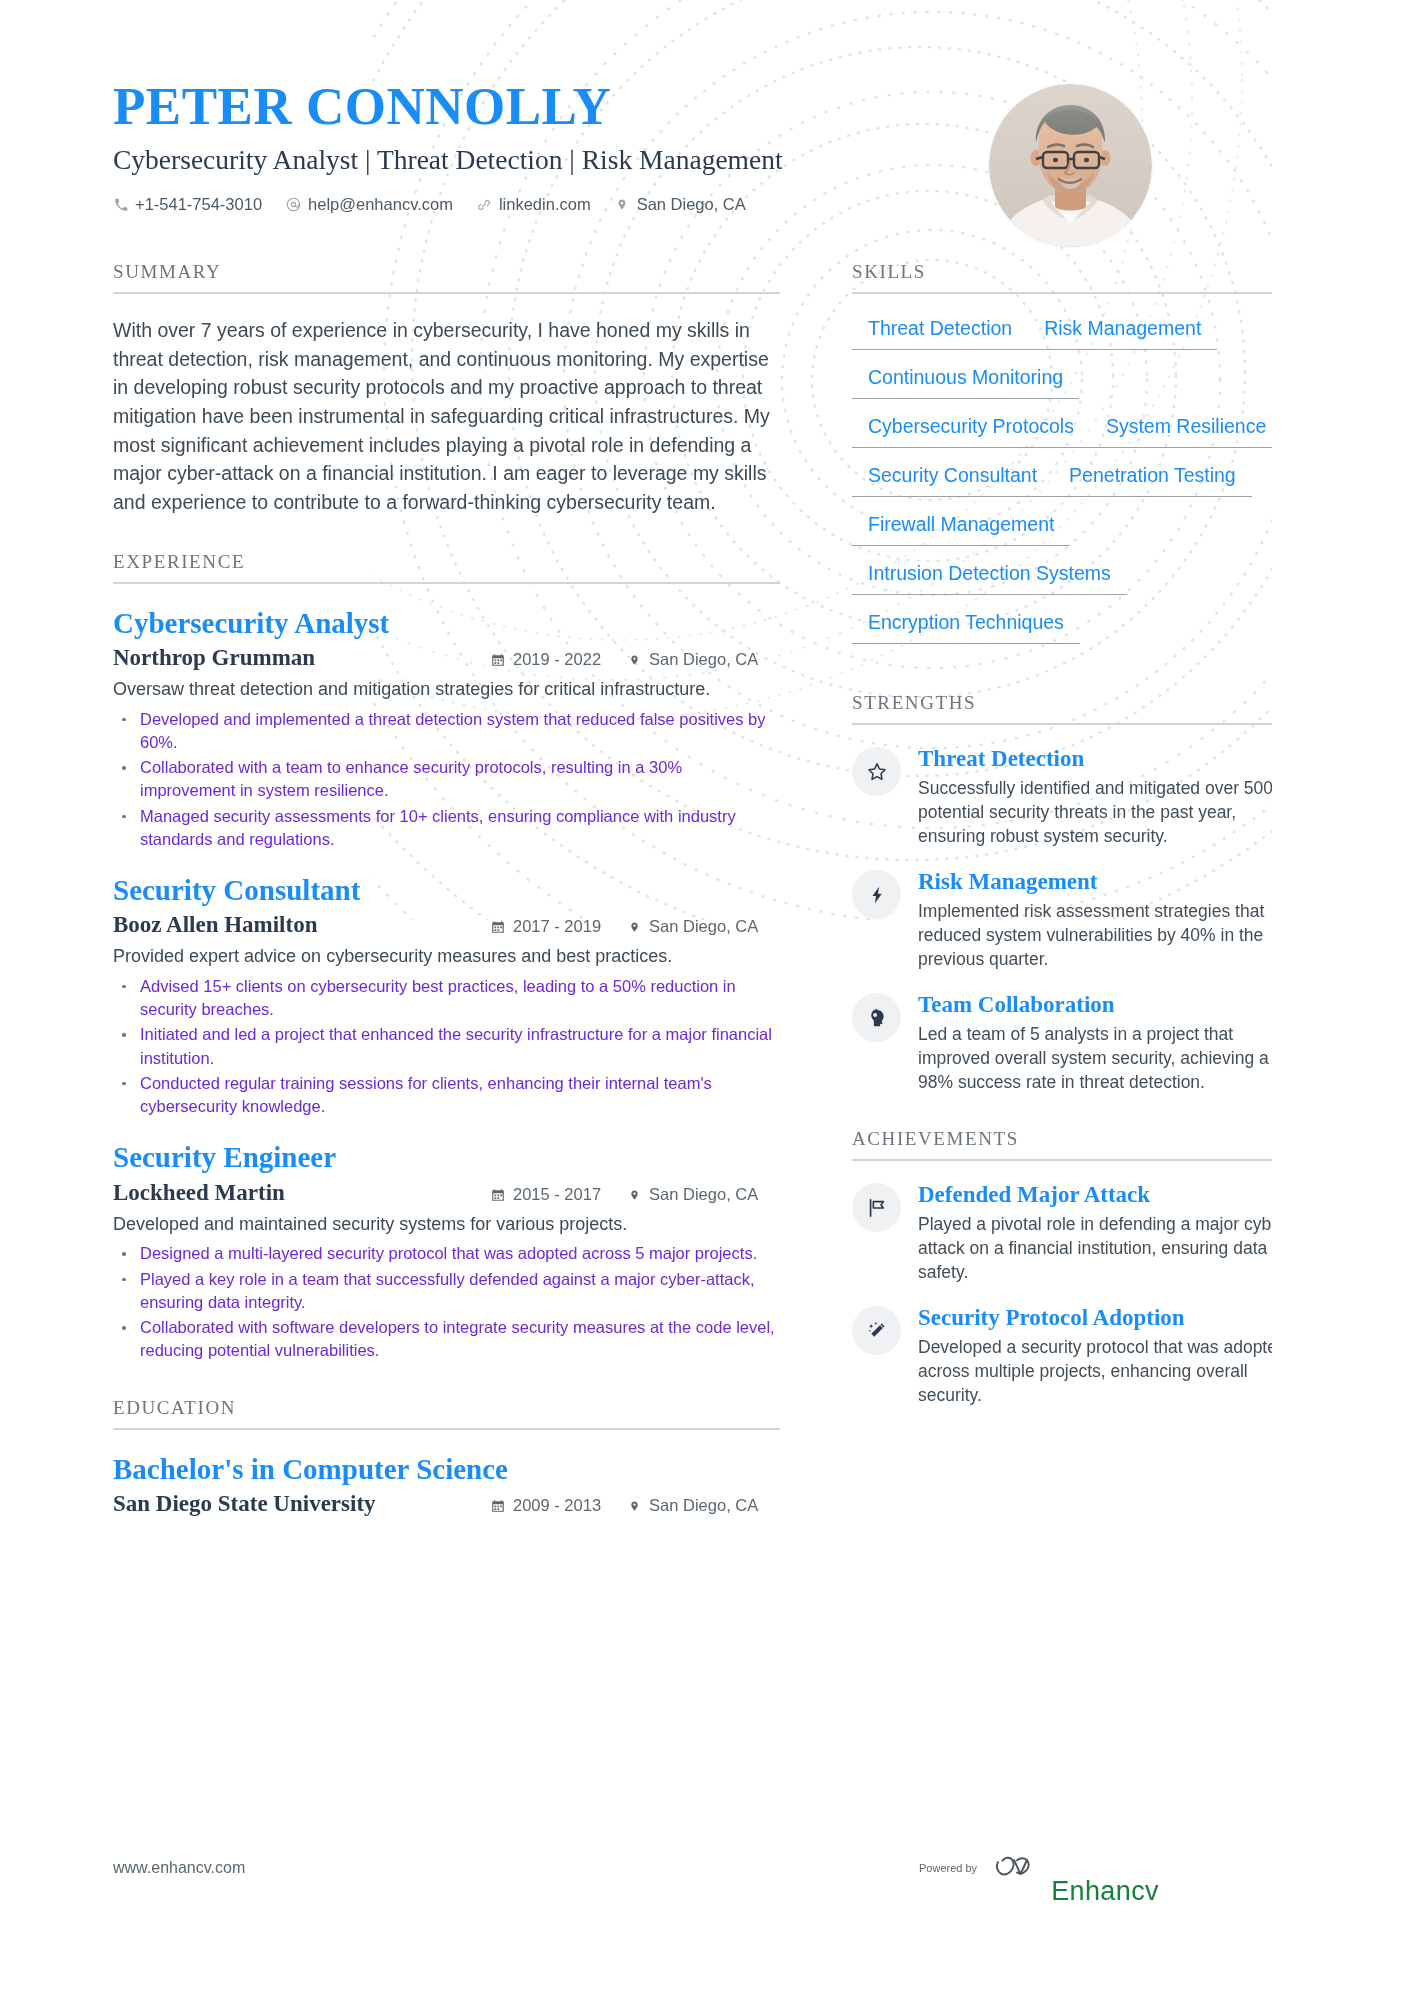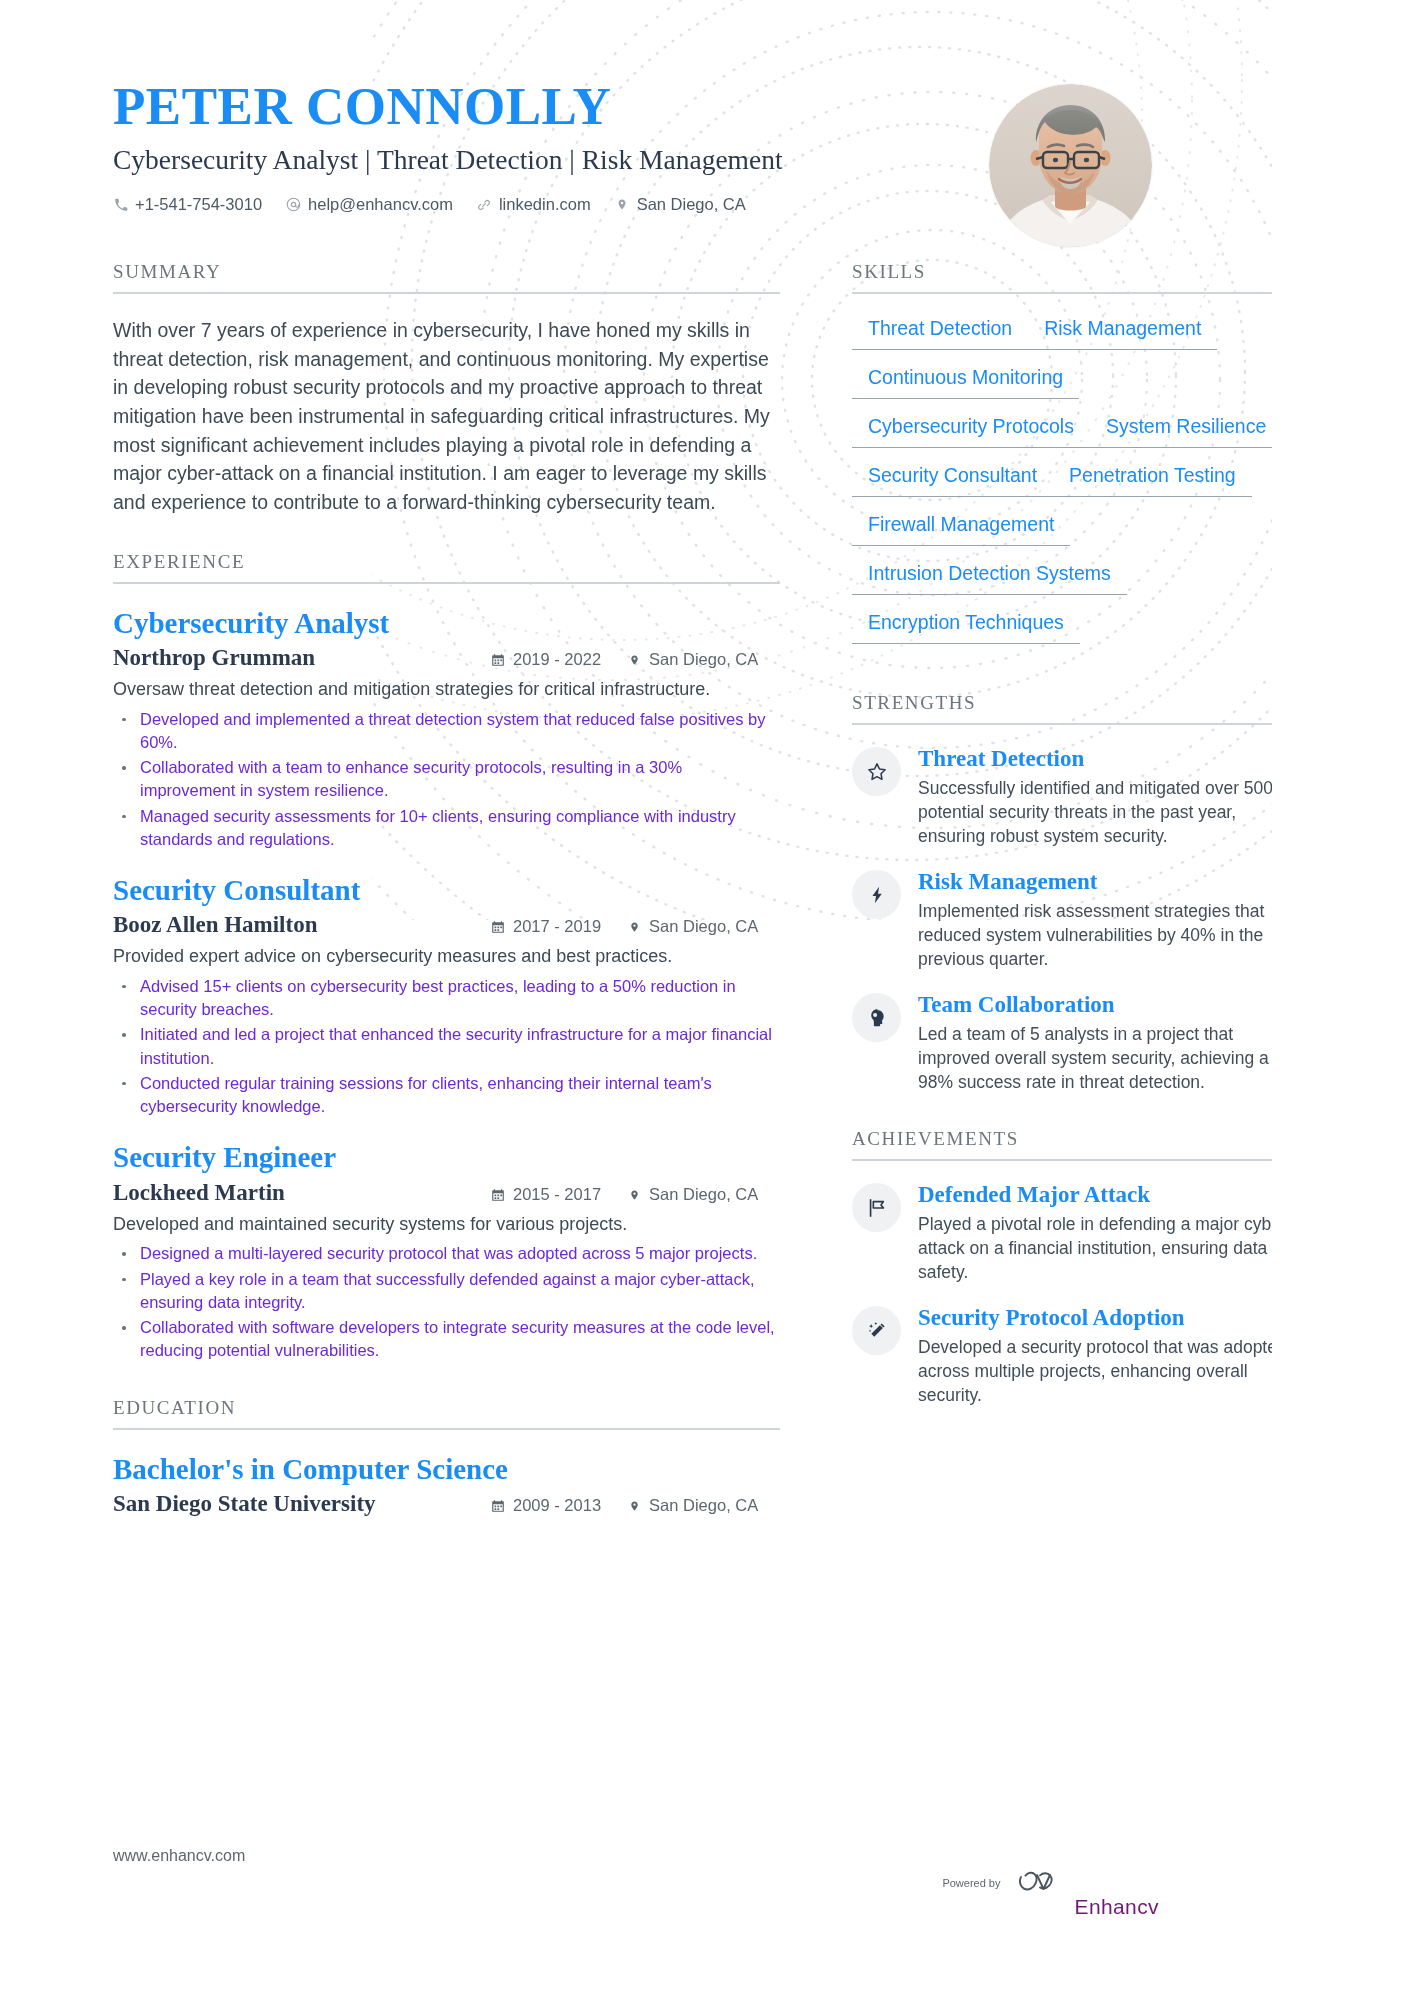--- a/index.html
+++ b/index.html
@@ -244,32 +244,32 @@
   }
 
   .mt-big { margin-top: 36px; }
   .mt-sec { margin-top: 34px; }
 
   
   .footer {
     position: absolute;
     left: 113px;
     right: 113px;
-    bottom: 76px;
+    bottom: 88px;
     display: flex;
     justify-content: space-between;
-    align-items: flex-start;
+    align-items: center;
     z-index: 2;
   }
   .footer-url { font-size: 16px; color: #5b6770; }
   .footer-right { display: flex; align-items: center; gap: 17px; }
   .powered { font-size: 11px; color: #5b6770; }
   .brand { display: flex; align-items: center; gap: 11px; }
   .brand svg { display: block; }
-  .brand-name { font-size: 21px; color: #701a75; letter-spacing: 0.4px; margin-top: 48px; }
+  .brand-name { font-size: 27px; color: #15803d; letter-spacing: 0.4px; margin-top: 48px; }
 </style>
 </head>
 <body>
 
 <div class="page">
 
   <div class="watermark">
     <svg viewBox="0 0 1100 1100" xmlns="http://www.w3.org/2000/svg">
       <g fill="none" stroke="#dfe2e5" stroke-width="2.4" stroke-linecap="round">
         <circle cx="560" cy="560" r="120" stroke-dasharray="1 9"></circle>

